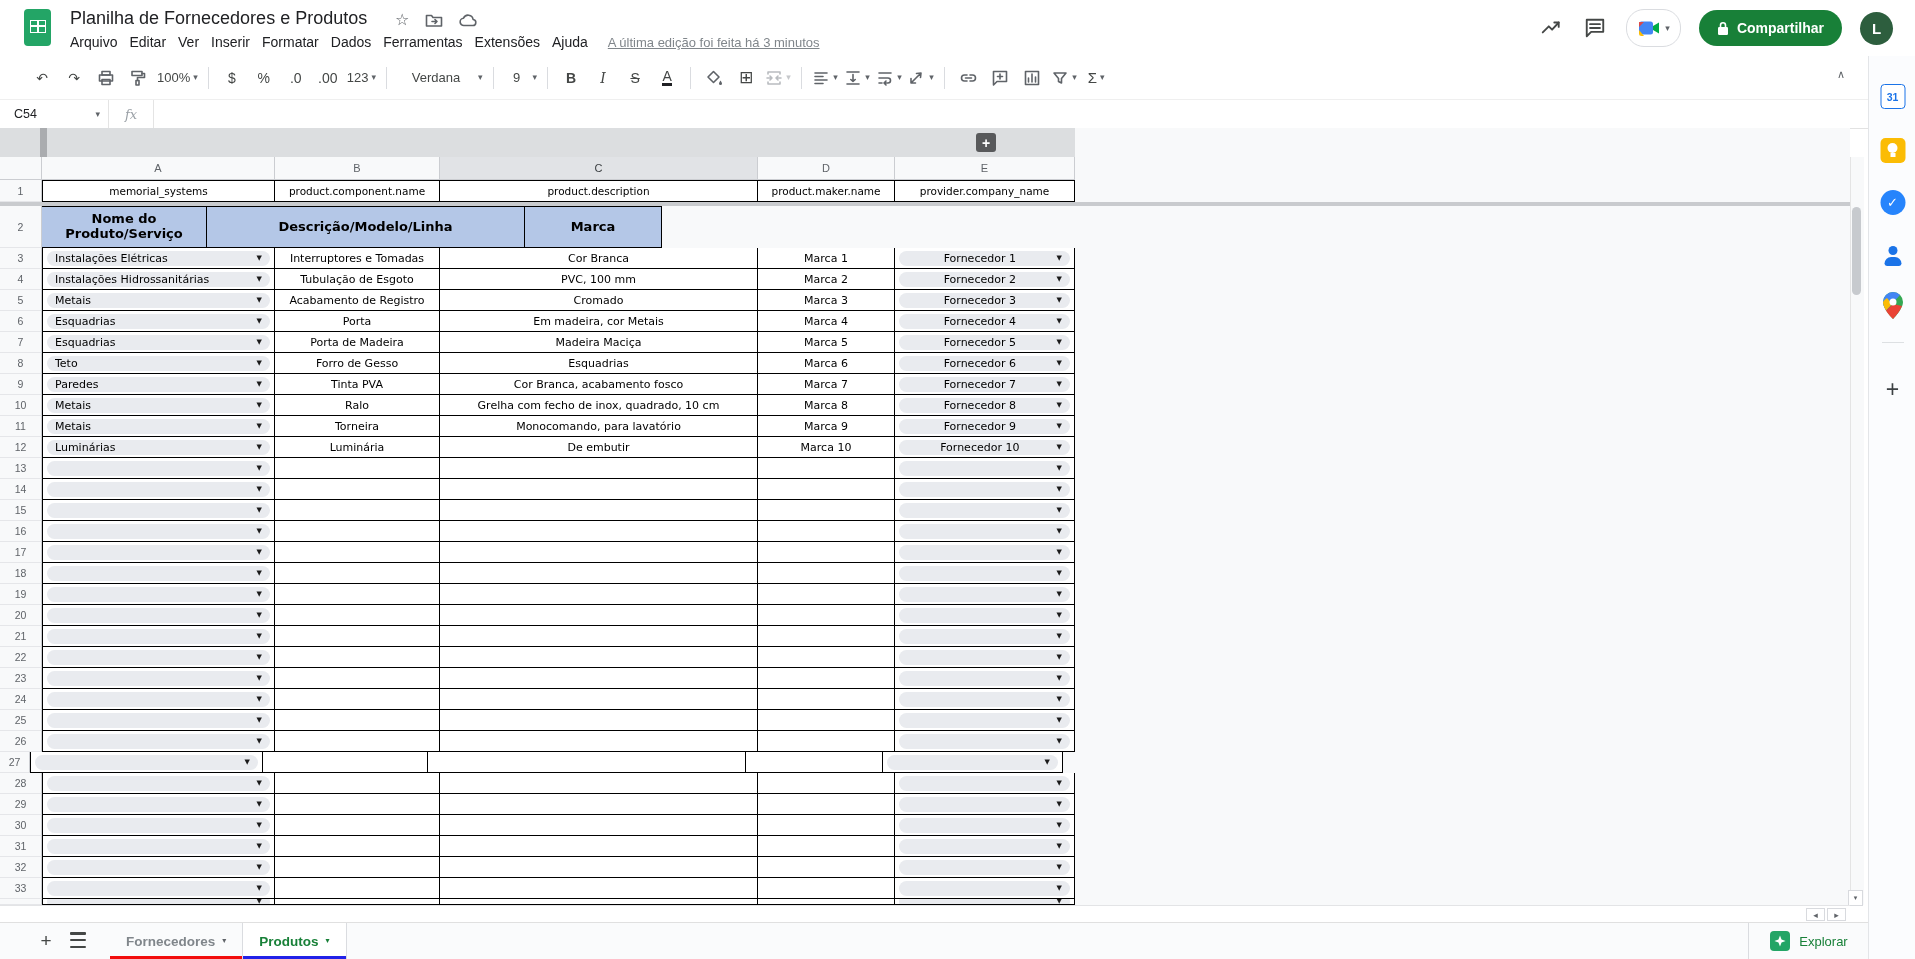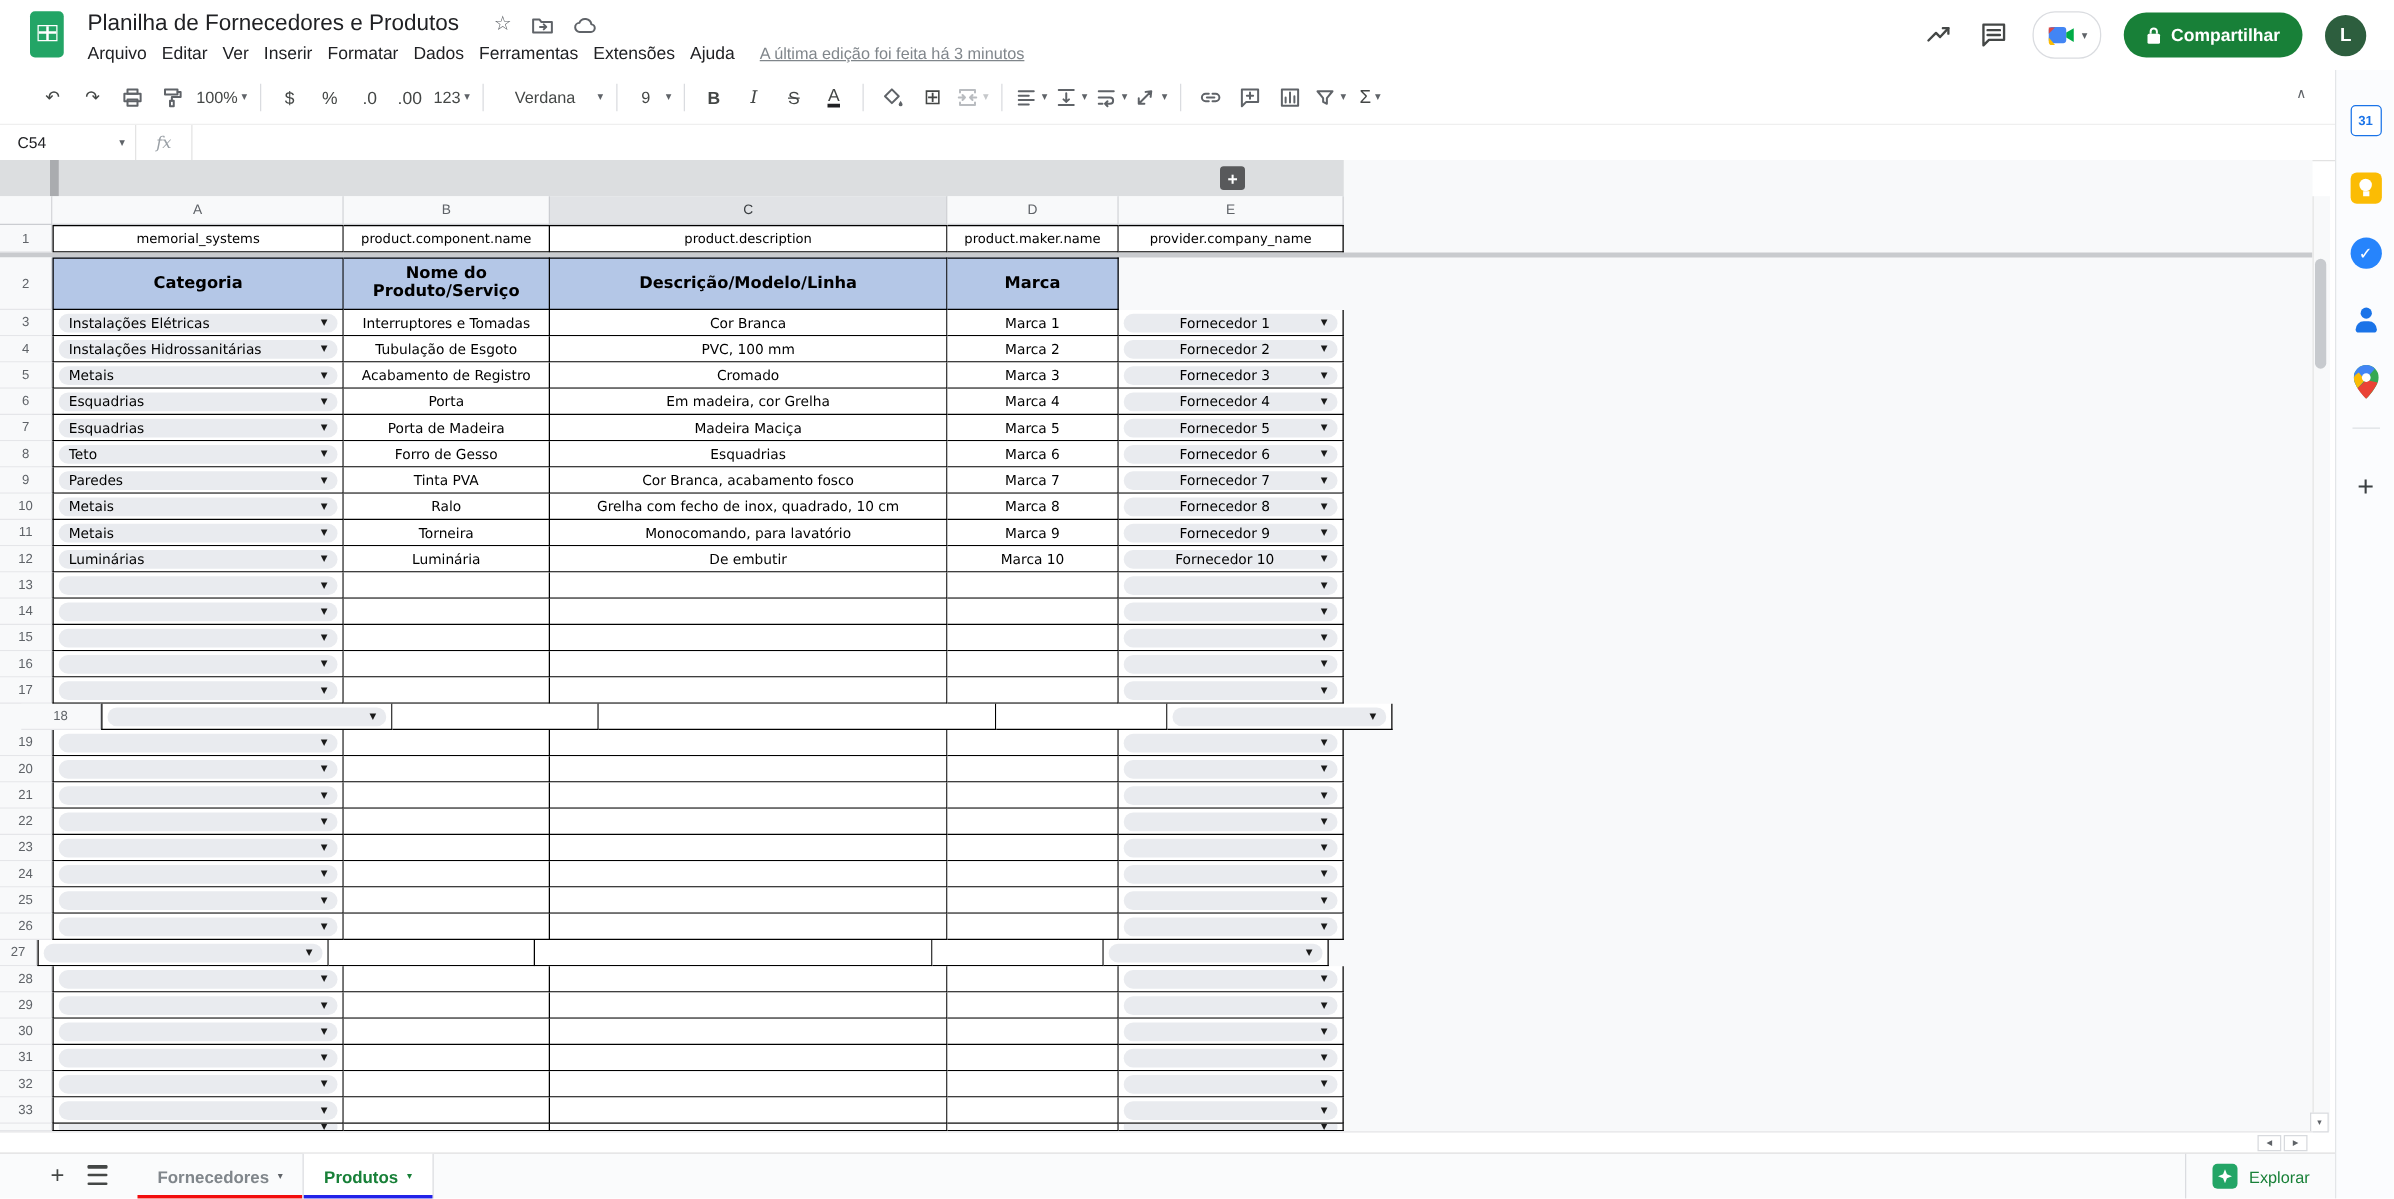--- a/index.html
+++ b/index.html
@@ -329,21 +329,20 @@
         <div class="rownum" style="width: 42px;">1</div>
         <div class="cell field top first" style="width: 233px;">memorial_systems</div>
         <div class="cell field top" style="width: 165px;">product.component.name</div>
         <div class="cell field top" style="width: 318px;">product.description</div>
         <div class="cell field top" style="width: 137px;">product.maker.name</div>
         <div class="cell field top" style="width: 180px;">provider.company_name</div>
       </div>
     <div id="frozen-divider"></div>
     <div id="label-row">
         <div class="rownum" style="width: 42px;">2</div>
-        <div class="cell hdr top first" style="width: 233px; background: rgb(180, 199, 231);">Categoria</div>
         <div class="cell hdr top" style="width: 165px; background: rgb(180, 199, 231);">Nome do Produto/Serviço</div>
         <div class="cell hdr top" style="width: 318px; background: rgb(180, 199, 231);">Descrição/Modelo/Linha</div>
         <div class="cell hdr top" style="width: 137px; background: rgb(180, 199, 231);">Marca</div>
       </div>
     <div id="data-rows">
         <div class="g-row">
           <div class="rownum" style="width: 42px;">3</div>
           <div class="cell first" style="width: 233px;">
             <div class="pill">
               <div class="ptext">Instalações Elétricas</div>
@@ -398,21 +397,21 @@
         </div>
         <div class="g-row">
           <div class="rownum" style="width: 42px;">6</div>
           <div class="cell first" style="width: 233px;">
             <div class="pill">
               <div class="ptext">Esquadrias</div>
               <div class="parr">▼</div>
             </div>
           </div>
           <div class="cell txt" style="width: 165px;">Porta</div>
-          <div class="cell txt" style="width: 318px;">Em madeira, cor Grelha</div>
+          <div class="cell txt" style="width: 318px;">Em madeira, cor Metais</div>
           <div class="cell txt" style="width: 137px;">Marca 4</div>
           <div class="cell" style="width: 180px;">
             <div class="pill">
               <div class="ptext c">Fornecedor 4</div>
               <div class="parr">▼</div>
             </div>
           </div>
         </div>
         <div class="g-row">
           <div class="rownum" style="width: 42px;">7</div>
@@ -606,21 +605,21 @@
           <div class="cell txt" style="width: 318px;"></div>
           <div class="cell txt" style="width: 137px;"></div>
           <div class="cell" style="width: 180px;">
             <div class="pill">
               <div class="ptext c"></div>
               <div class="parr">▼</div>
             </div>
           </div>
         </div>
         <div class="g-row">
-          <div class="rownum" style="width: 64px; margin-left: 17px;">18</div>
+          <div class="rownum" style="width: 42px;">18</div>
           <div class="cell first" style="width: 233px;">
             <div class="pill">
               <div class="ptext"></div>
               <div class="parr">▼</div>
             </div>
           </div>
           <div class="cell txt" style="width: 165px;"></div>
           <div class="cell txt" style="width: 318px;"></div>
           <div class="cell txt" style="width: 137px;"></div>
           <div class="cell" style="width: 180px;">

